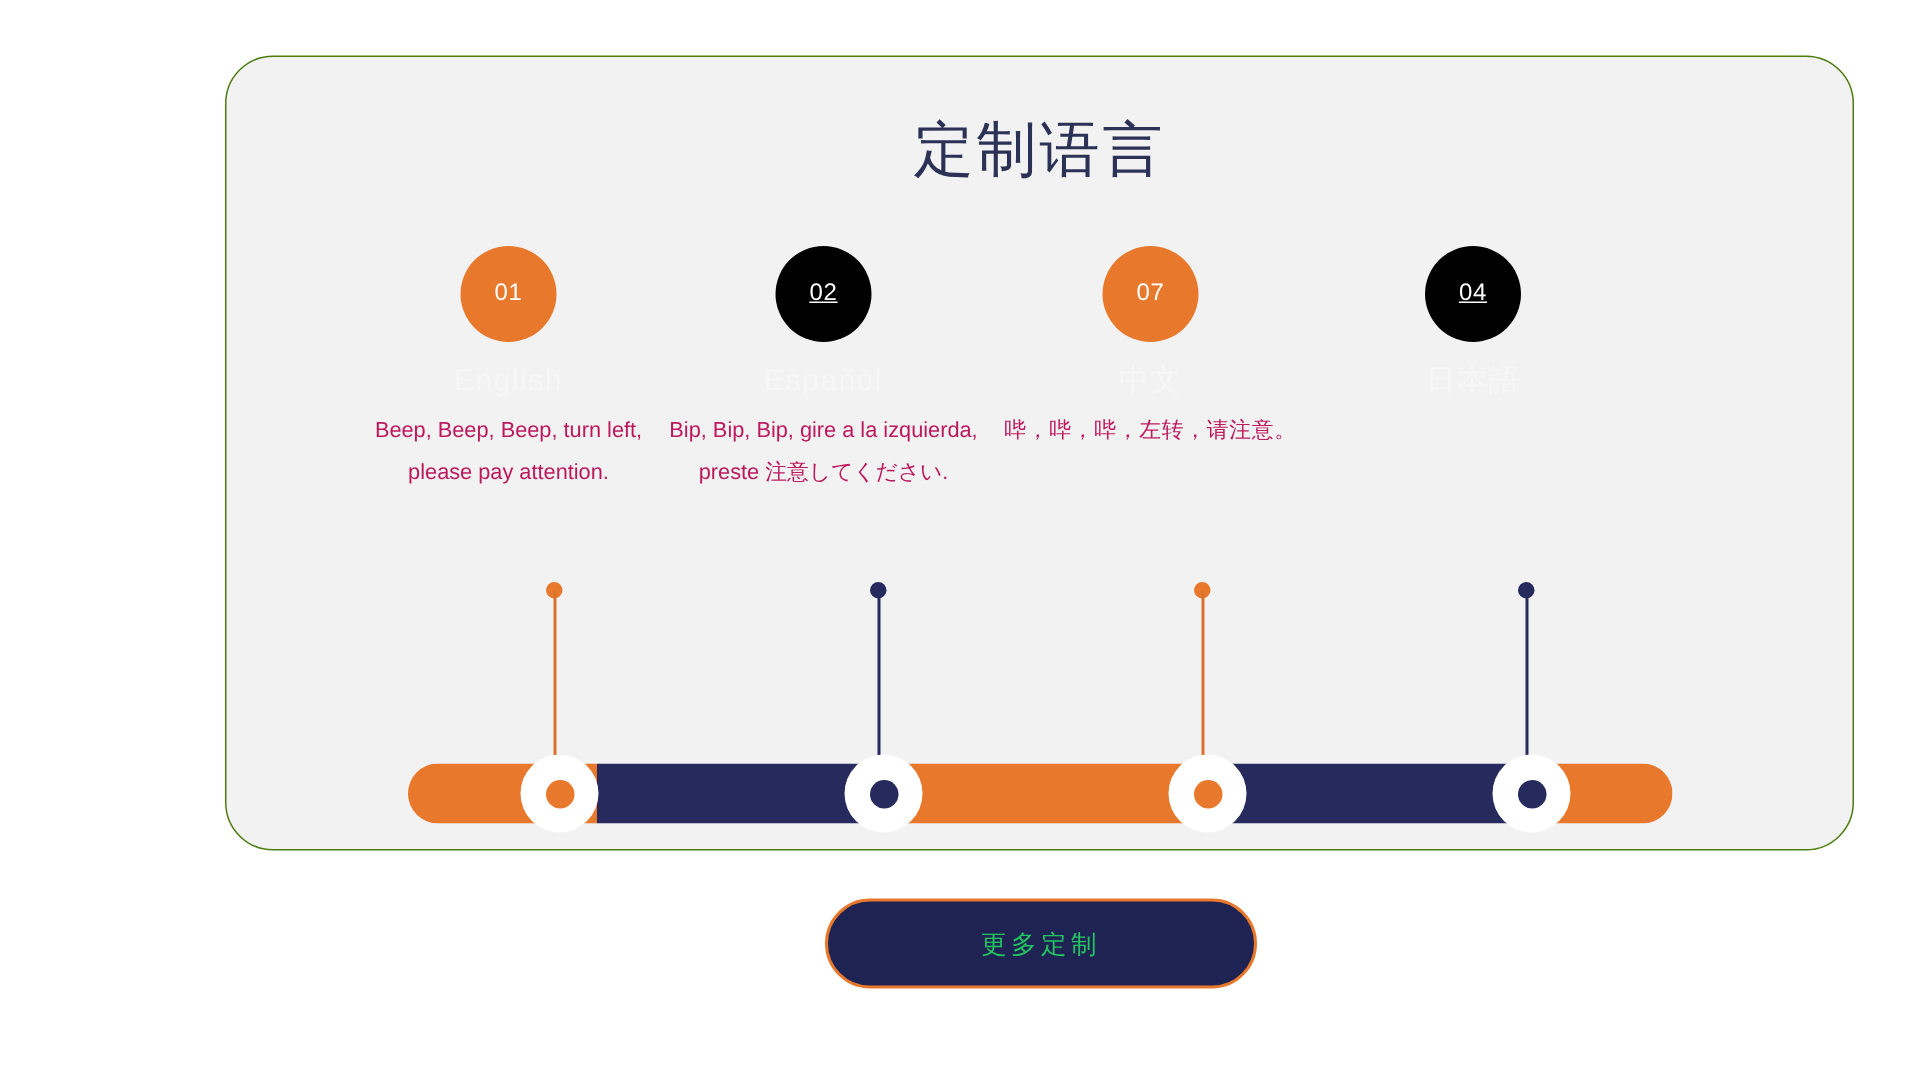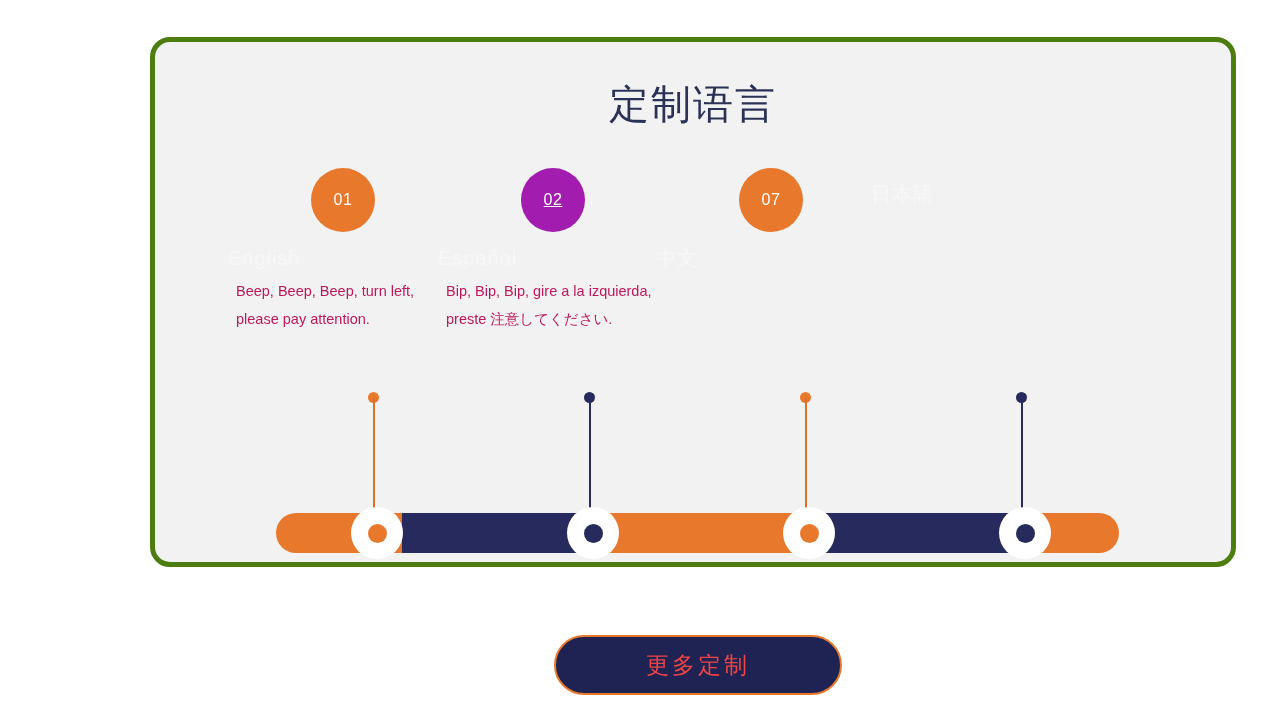--- a/index.html
+++ b/index.html
@@ -24,22 +24,22 @@
   }
 
   
   #card {
     position: absolute;
     left: 150px;
     top: 37px;
     width: 1086px;
     height: 530px;
     background: #f2f2f2;
-    border: 5px solid #4d7c0f;
-    border-radius: 20px;
+    border: 1px solid #4d7c0f;
+    border-radius: 32px;
     box-sizing: border-box;
   }
 
   
   #page-title {
     position: absolute;
     left: 0;
     top: 38px;
     width: 100%;
     text-align: center;
@@ -49,40 +49,41 @@
     letter-spacing: 2px;
     font-weight: 400;
     white-space: nowrap;
   }
 
   
   .column {
     position: absolute;
     top: 126px;
     width: 230px;
+    text-align: center;
   }
   #col-0 { left: 73px; }
   #col-1 { left: 283px; }
   #col-2 { left: 501px; }
   #col-3 { left: 716px; }
 
   .badge {
     width: 64px;
     height: 64px;
     border-radius: 50%;
     margin: 0 auto;
     display: flex;
     align-items: center;
     justify-content: center;
     color: #ffffff;
     font-size: 16px;
     letter-spacing: 0.5px;
   }
   .badge.orange { background: #e8792c; }
-  .badge.navy   { background: #a21caf; text-decoration: underline; }
+  .badge.navy   { background: #000000; text-decoration: underline; }
 
   .lang-label {
     margin-top: 13px;
     font-size: 20px;
     line-height: 26px;
     color: #f7f7f7;
     letter-spacing: 1px;
     font-weight: 400;
   }
 
@@ -156,25 +157,24 @@
     top: 561px;
     width: 288px;
     height: 60px;
     border-radius: 31px;
     background: #1e2354;
     border: 2.5px solid #e8792c;
     box-sizing: border-box;
     display: flex;
     align-items: center;
     justify-content: center;
-    color: #ef4444;
-    font-size: 23px;
+    color: #22c55e;
+    font-size: 17px;
     letter-spacing: 3px;
     cursor: pointer;
-    margin-top: 32px;
   }
 </style>
 </head>
 <body>
 
 <div id="slide">
   <div id="card">
 
     <div id="page-title">定制语言</div>
 
@@ -186,23 +186,25 @@
 
     <div class="column" id="col-1">
       <div class="badge navy">02</div>
       <div class="lang-label">Español</div>
       <div class="desc">Bip, Bip, Bip, gire a la izquierda, preste 注意してください.</div>
     </div>
 
     <div class="column" id="col-2">
       <div class="badge orange">07</div>
       <div class="lang-label">中文</div>
+      <div class="desc cjk">哔，哔，哔，左转，请注意。</div>
     </div>
 
     <div class="column" id="col-3">
+      <div class="badge navy">04</div>
       <div class="lang-label">日本語</div>
     </div>
 
     <div id="timeline">
       <div class="seg orange" style="flex:1.55"></div>
       <div class="seg navy" style="flex:2.56"></div>
       <div class="seg orange" style="flex:2.56"></div>
       <div class="seg navy" style="flex:2.56"></div>
       <div class="seg orange" style="flex:1.15"></div>
     </div>

